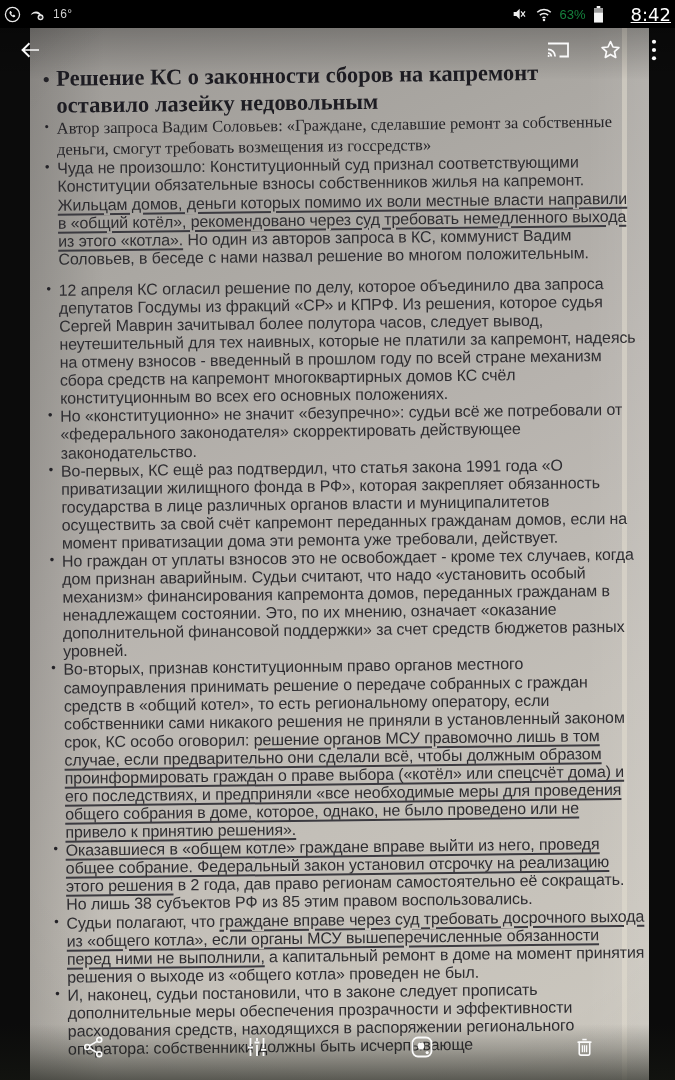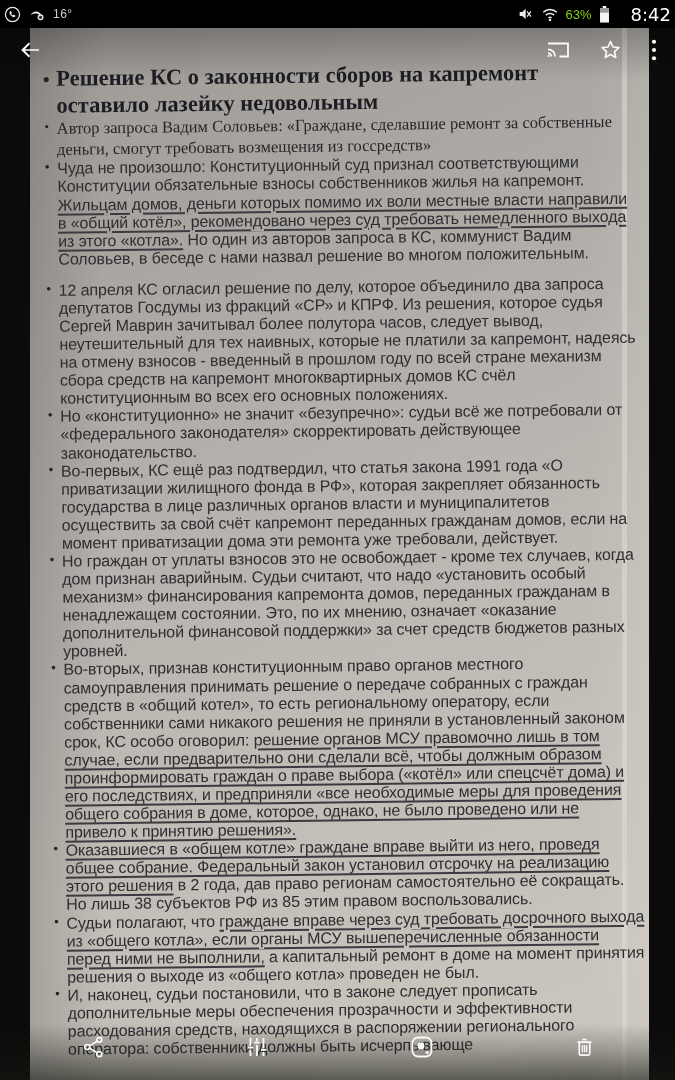--- a/index.html
+++ b/index.html
@@ -9,22 +9,22 @@
     -webkit-font-smoothing:antialiased;
   }
   
   .status-bar{
     position:absolute;top:0;left:0;right:0;height:28px;background:#000;
     display:flex;align-items:center;padding:0 4px;z-index:40;color:#e8e8e8;
   }
   .status-left,.status-right{display:flex;align-items:center;gap:7px;}
   .status-spacer{flex:1;}
   .status-temp{font-size:12px;color:#cfcfcf;letter-spacing:.5px;}
-  .status-pct{font-size:13px;color:#84cc16;}
-  .status-time{font-size:18px;color:#fff;margin-left:14px;font-family:"DejaVu Sans",sans-serif;}
+  .status-pct{font-size:13px;color:#15803d;}
+  .status-time{font-size:18px;color:#fff;margin-left:20px;font-family:"DejaVu Sans",sans-serif;text-decoration:underline;}
   .sicon{display:inline-flex;align-items:center;justify-content:center;}
   
   .photo-area{position:absolute;top:28px;left:0;right:0;bottom:0;background:#0b0b0b;}
   .paper{
     position:absolute;top:0;left:30px;right:26px;bottom:0;overflow:hidden;
     background:linear-gradient(155deg,#9d9a96 0%,#aaa7a2 22%,#b7b3ae 45%,#c3bfb8 70%,#ccc8bf 100%);
   }
   .paper::before{content:"";position:absolute;inset:0;
     background:linear-gradient(90deg,rgba(0,0,0,.14),rgba(0,0,0,0) 12%,rgba(0,0,0,0) 90%,rgba(255,255,255,.10));
     pointer-events:none;}

